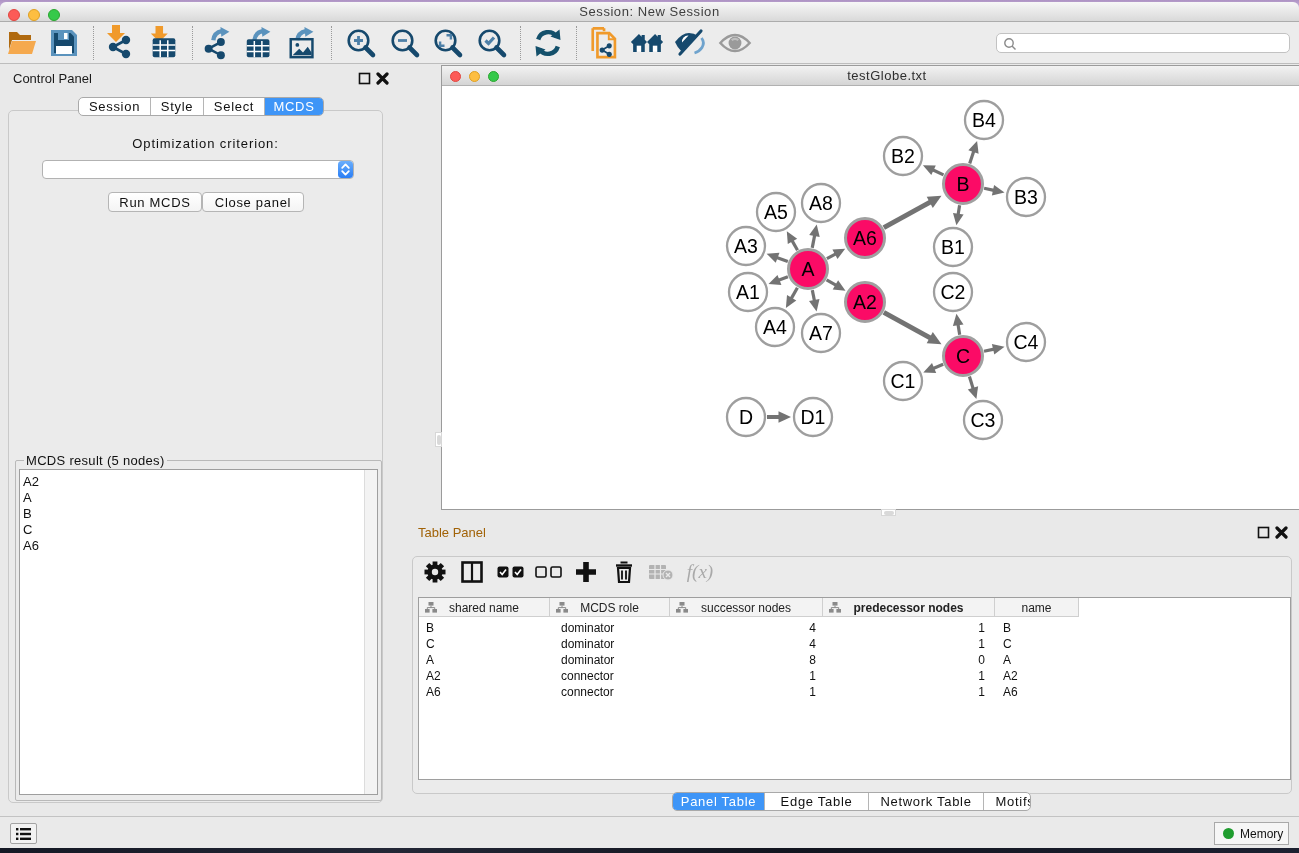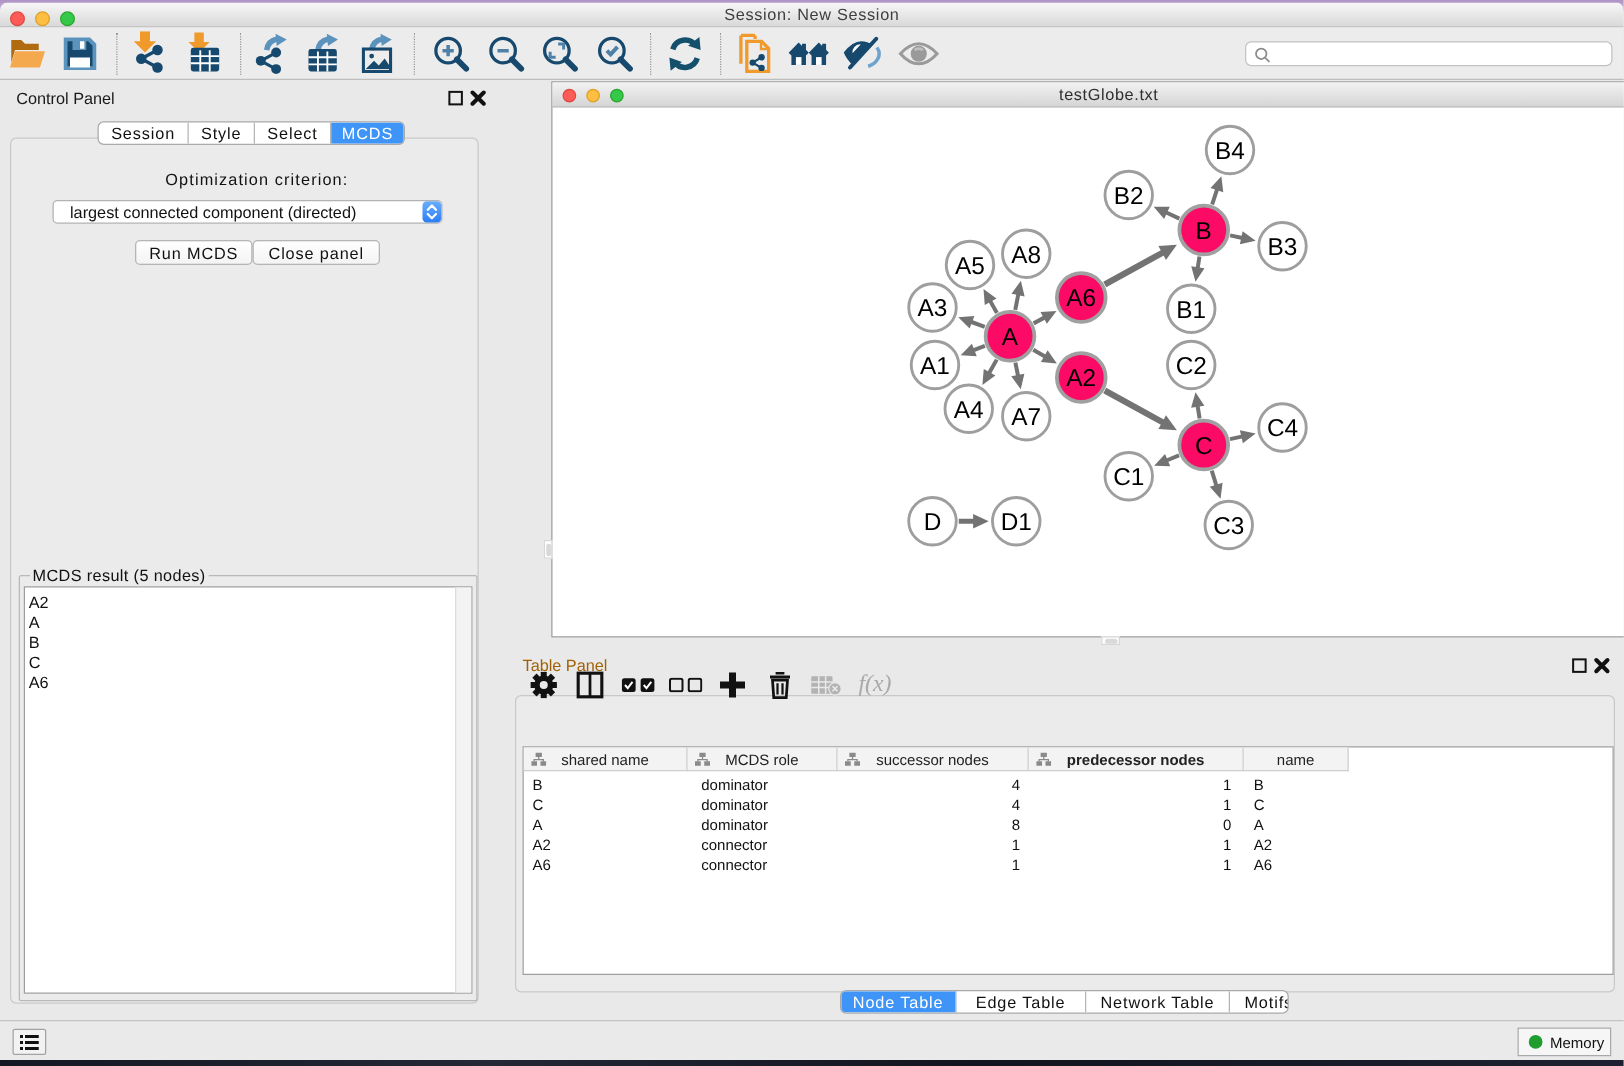--- a/index.html
+++ b/index.html
@@ -237,21 +237,20 @@
 <div class="abs cp-title">Control Panel</div>
 <div class="abs panelbox" style="left:8px; top:110px; width:375px; height:693px;"></div>
 <div class="tabs" style="left:78px; top:97px; width:246px;">
   <div class="tab" style="width:72px;">Session</div>
   <div class="tab" style="width:53px;">Style</div>
   <div class="tab" style="width:61px;">Select</div>
   <div class="tab sel" style="width:58px;">MCDS</div>
 </div>
 <div class="abs" style="left:0; top:136px; width:401px; text-align:center; font-size:13px; letter-spacing:0.9px; color:#111;padding-left:10px;">Optimization criterion:</div>
 <div class="combo">
-    <div style="line-height:17px; padding-left:13px;">largest connected component (directed)</div>
   <div class="stepper"><svg width="15" height="17" viewBox="0 0 15 17">
         <path d="M4.2 6.8 L7.5 3.4 L10.8 6.8" fill="none" stroke="#fff" stroke-width="1.8" stroke-linecap="round" stroke-linejoin="round"></path>
         <path d="M4.2 10.2 L7.5 13.6 L10.8 10.2" fill="none" stroke="#fff" stroke-width="1.8" stroke-linecap="round" stroke-linejoin="round"></path>
       </svg></div>
 </div>
 <div class="btn" style="left:108px; top:192px; width:94px;">Run MCDS</div>
 <div class="btn" style="left:202px; top:192px; width:102px;">Close panel</div>
 <div class="fieldset">
   <div class="legend">MCDS result (5 nodes)</div>
   <div class="listbox">
@@ -368,21 +367,21 @@
       <path d="M11 2 L2 11 M11 6 L6 11 M11 10 L10 11" stroke="#aaa" stroke-width="1"></path>
     </svg>
 </div>
 
 <div class="abs" style="left:418px; top:525px; font-size:13px; color:#a16207;text-align:center;">Table Panel</div>
 <svg class="abs" style="left:1257px; top:526px;" width="32" height="14" viewBox="0 0 32 14">
   <rect x="1.5" y="1.5" width="10" height="10" fill="none" stroke="#111" stroke-width="1.6"></rect>
   <path d="M20 2 L29 11 M29 2 L20 11" stroke="#111" stroke-width="3.2" stroke-linecap="round"></path>
 </svg>
 <div class="abs panelbox tp-box"></div>
-<div class="abs" id="tabletoolbar" style="left:418px; top:528px; width:870px; height:40px;">
+<div class="abs" id="tabletoolbar" style="left:418px; top:552px; width:870px; height:40px;">
     <div style="position:absolute; left:2px; top:0; width:30px; height:40px; display:flex; align-items:center; justify-content:center;">
       <svg width="22" height="22" viewBox="0 0 22 22">
         <rect x="8.6" y="0.5" width="4.8" height="6" fill="#111" transform="rotate(0 11 11)"></rect>
         <rect x="8.6" y="0.5" width="4.8" height="6" fill="#111" transform="rotate(45 11 11)"></rect>
         <rect x="8.6" y="0.5" width="4.8" height="6" fill="#111" transform="rotate(90 11 11)"></rect>
         <rect x="8.6" y="0.5" width="4.8" height="6" fill="#111" transform="rotate(135 11 11)"></rect>
         <rect x="8.6" y="0.5" width="4.8" height="6" fill="#111" transform="rotate(180 11 11)"></rect>
         <rect x="8.6" y="0.5" width="4.8" height="6" fill="#111" transform="rotate(225 11 11)"></rect>
         <rect x="8.6" y="0.5" width="4.8" height="6" fill="#111" transform="rotate(270 11 11)"></rect>
         <rect x="8.6" y="0.5" width="4.8" height="6" fill="#111" transform="rotate(315 11 11)"></rect>
@@ -525,21 +524,21 @@
     </div>
     <div class="trow" style="left:0; top:86px; width:100%;">
 <span style="position:absolute;left:7px;">A6</span>
 <span style="position:absolute;left:142px;">connector</span>
 <span style="position:absolute;left:251px;width:146px;text-align:right;">1</span>
 <span style="position:absolute;left:404px;width:162px;text-align:right;">1</span>
 <span style="position:absolute;left:584px;">A6</span>
     </div>
   </div>
 <div class="tabs bt-tabs" style="left:672px; top:792px; width:359px;">
-  <div class="tab sel" style="width:92px;">Node Table</div>
+  <div class="tab sel" style="width:92px;">Panel Table</div>
   <div class="tab" style="width:104px;">Edge Table</div>
   <div class="tab" style="width:115px;">Network Table</div>
   <div class="tab" style="width:62px;">Motifs</div>
 </div>
 <div class="mem"><span style="width:11px;height:11px;border-radius:50%;background:#1f9d2f;display:inline-block;margin:0 6px 0 8px;"></span>Memory</div>
 <div class="listbtn">
     <svg width="17" height="14" viewBox="0 0 17 14">
       <g fill="#111">
         <rect x="1" y="1" width="2.4" height="2.4"></rect>
         <rect x="5" y="1" width="11" height="2.4"></rect>

